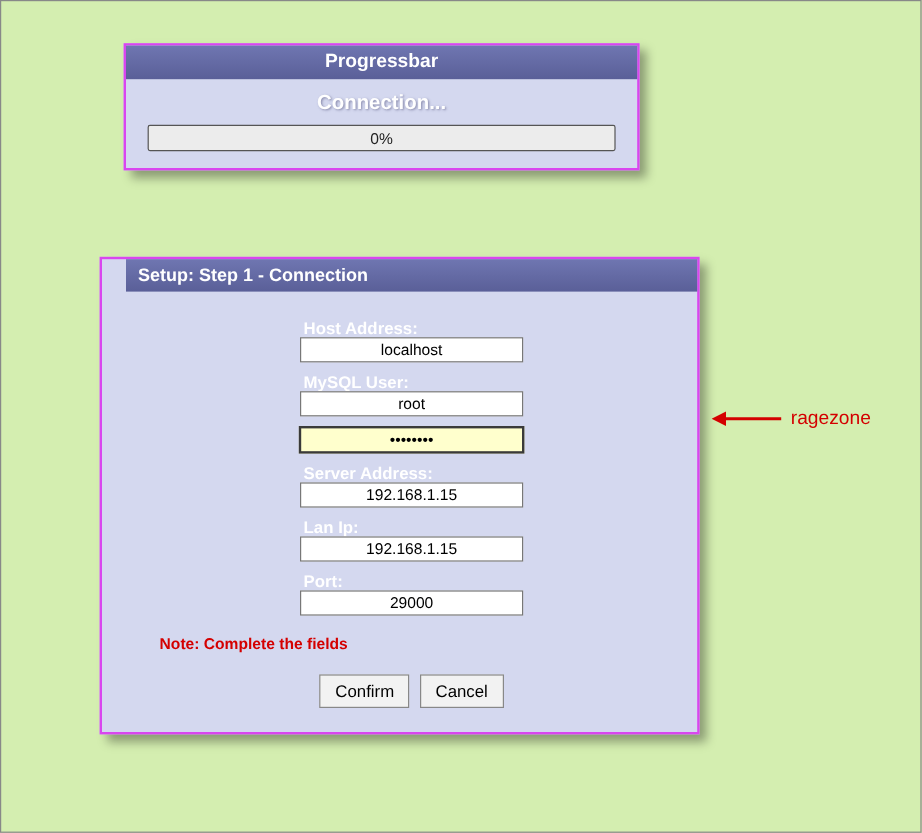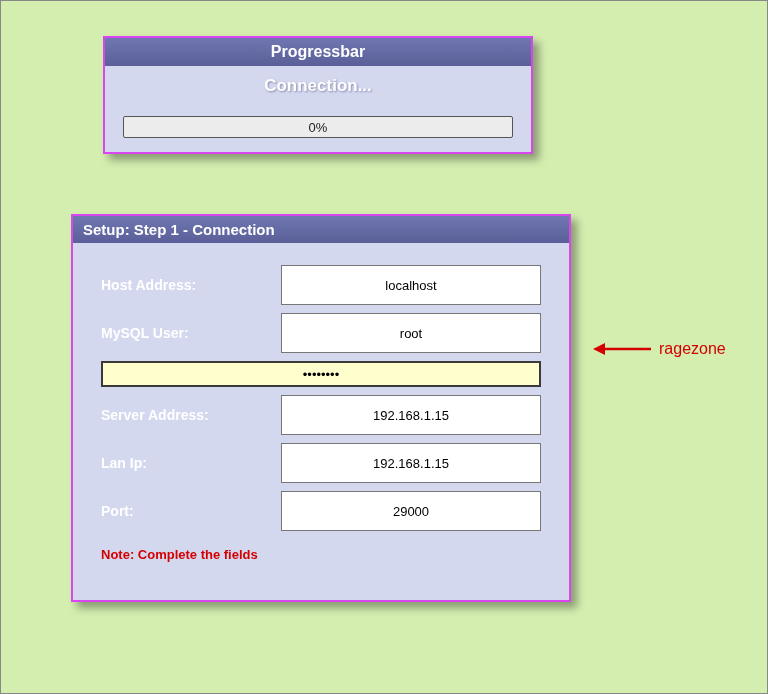--- a/index.html
+++ b/index.html
@@ -40,49 +40,51 @@
     }
     .progress-body {
       padding: 10px 18px 14px 18px;
       text-align: center;
     }
     .progress-status {
       color: #fff;
       font-weight: bold;
       text-shadow: 1px 1px 2px rgba(90,90,130,0.6);
       font-size: 17px;
-      margin-bottom: 20px;
+      margin-bottom: 8px;
     }
     .progress-bar-outer {
       background: #ececec;
       border: 1px solid #555;
       border-radius: 2px;
       height: 22px;
       position: relative;
       display: flex;
       align-items: center;
       justify-content: center;
     }
     .progress-bar-text {
       font-size: 13px;
       color: #222;
     }
     
     .setup-panel {
-      left: 70px;
+      left: 82px;
       top: 213px;
       width: 500px;
+      padding-left: 20px;
     }
     .setup-body {
       padding: 22px 28px 20px 28px;
     }
     .form-row {
       display: flex;
       align-items: center;
       margin-bottom: 8px;
+      flex-direction: column;
     }
     .form-label {
       width: 180px;
       color: #fff;
       font-weight: bold;
       font-size: 14px;
       white-space: nowrap;
     }
     .form-input {
       flex: 1;
@@ -177,20 +179,24 @@
       <input type="text" class="form-input" value="192.168.1.15" style="">
     </div>
 
     <div class="form-row">
       <div class="form-label">Port:</div>
       <input type="text" class="form-input" value="29000" style="">
     </div>
 
     <div class="note">Note: Complete the fields</div>
 
+    <div class="button-row">
+      <button class="btn">Confirm</button>
+      <button class="btn">Cancel</button>
+    </div>
 
   </div>
 </div>
 
 <div class="annotation">
   <svg class="arrow-svg" viewBox="0 0 60 20">
     <line x1="58" y1="10" x2="8" y2="10" stroke="#d40000" stroke-width="2.5"></line>
     <polygon points="0,10 12,4 12,16" fill="#d40000"></polygon>
   </svg>
   <span class="annotation-label">ragezone</span>

